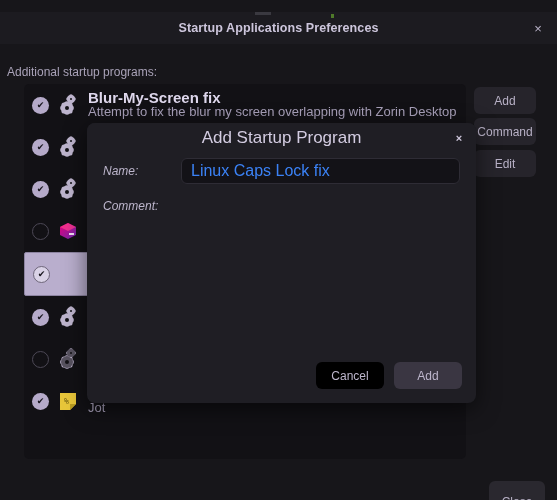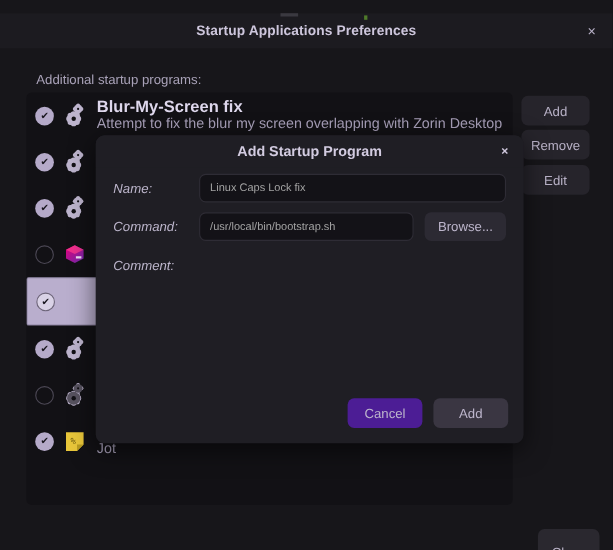--- a/index.html
+++ b/index.html
@@ -62,21 +62,21 @@
   }
   #grey-dot {
     position: absolute;
     left: 255px; top: 0px;
     width: 16px; height: 3px;
     background: #3a3940;
   }
 
   #section-label {
     position: absolute;
-    left: 33px; top: 53px;
+    left: 7px; top: 53px;
     font-size: 12px;
     color: #a9a2b8;
   }
 
   
   #list-panel {
     position: absolute;
     left: 24px; top: 72px;
     width: 442px;
     height: 375px;
@@ -203,22 +203,22 @@
   }
   #dialog-titlebar {
     height: 29px;
     position: relative;
     display: flex;
     align-items: center;
     justify-content: center;
     background: #1f1e24;
   }
   #dialog-title {
-    font-size: 13px;
-    font-weight: bold;
+    font-size: 17px;
+    font-weight: normal;
     color: #d3cce1;
   }
   #dialog-close {
     position: absolute;
     right: 9px; top: 50%;
     transform: translateY(-50%);
     width: 16px; height: 16px;
     display: flex; align-items: center; justify-content: center;
     font-size: 11px;
     font-weight: bold;
@@ -238,22 +238,22 @@
     flex: 0 0 auto;
     font-size: 12px;
     color: #bdb6cc;
     font-style: italic;
   }
   .field-input {
     height: 26px;
     background: #131217;
     border: 1px solid #2e2c35;
     border-radius: 6px;
-    font-size: 10px;
-    color: #a3a3a3;
+    font-size: 16px;
+    color: #3b82f6;
     display: flex;
     align-items: center;
     padding: 0 9px;
     box-sizing: border-box;
     cursor: text;
   }
   #name-input    { width: 291px; }
   #command-input { width: 203px; }
   #comment-input { width: 291px; }
 
@@ -275,21 +275,21 @@
   #dialog-actions {
     position: absolute;
     right: 14px;
     bottom: 14px;
     display: flex;
     gap: 10px;
   }
   .dlg-btn {
     width: 68px; height: 27px;
     border-radius: 6px;
-    background: #4c1d95;
+    background: #000000;
     color: #bdb6cc;
     font-size: 12px;
     display: flex; align-items: center; justify-content: center;
     cursor: pointer;
   }
   #dlg-add { background: #3a3642; }
 
   
   .gears { position: relative; width: 22px; height: 22px; }
   .gear-big, .gear-small {
@@ -430,41 +430,36 @@
             <text x="7" y="14" font-size="8" fill="#6b5a10" font-family="monospace">%</text>
           </svg></div>
         <div class="row-text">
           <div class="row-title">Xp</div>
           <div class="row-desc">Jot</div>
         </div>
       </div>
     </div>
 
   <div class="side-btn" id="btn-add">Add</div>
-  <div class="side-btn" id="btn-remove">Remove</div>
+  <div class="side-btn" id="btn-remove">Command</div>
   <div class="side-btn" id="btn-edit">Edit</div>
 
   <div id="btn-close">Close</div>
 
   <div id="dialog">
     <div id="dialog-titlebar">
       <span id="dialog-title">Add Startup Program</span>
       <div id="dialog-close">×</div>
     </div>
 
     <div class="field-row">
       <div class="field-label">Name:</div>
       <div class="field-input" id="name-input">Linux Caps Lock fix</div>
     </div>
 
-    <div class="field-row">
-      <div class="field-label">Command:</div>
-      <div class="field-input" id="command-input">/usr/local/bin/bootstrap.sh</div>
-      <div id="browse-button">Browse...</div>
-    </div>
 
     <div class="field-row">
       <div class="field-label">Comment:</div>
     </div>
 
     <div id="dialog-actions">
       <div class="dlg-btn" id="dlg-cancel">Cancel</div>
       <div class="dlg-btn" id="dlg-add">Add</div>
     </div>
   </div>

